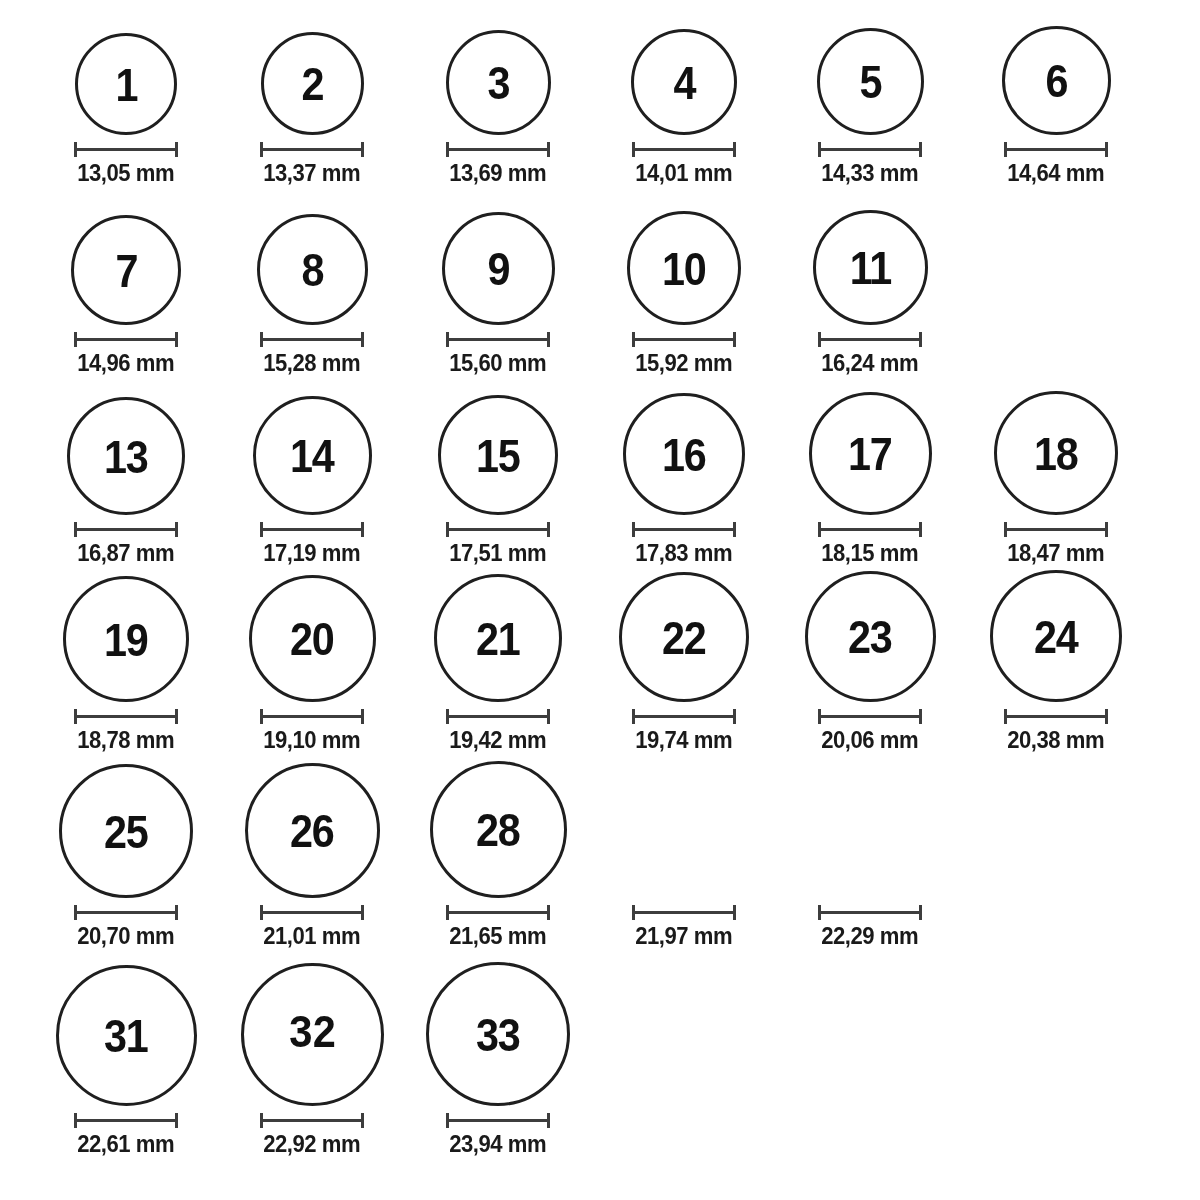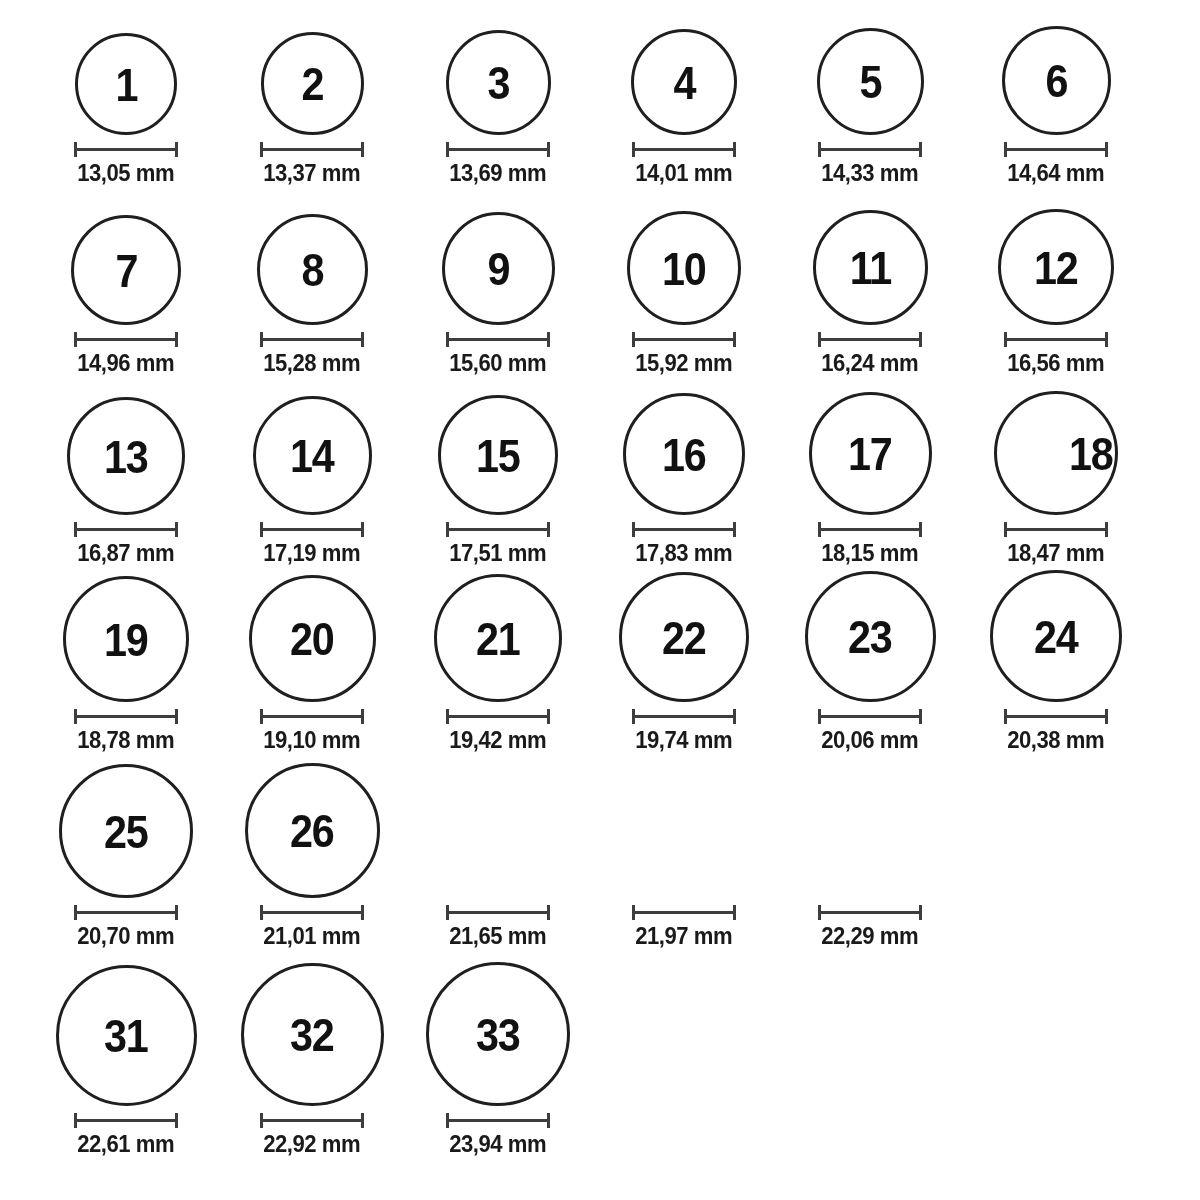--- a/index.html
+++ b/index.html
@@ -204,31 +204,20 @@
         <div class="circle" style="width: 115px; height: 115px; border-color: rgb(31, 31, 31);">
           <span class="num" style="color: rgb(17, 17, 17);">11</span>
         </div>
         <div class="ruler" style="width: 104px;">
           <span class="ruler-line" style="background: rgb(61, 61, 61);"></span>
           <span class="tick tick-l" style="background: rgb(61, 61, 61);"></span>
           <span class="tick tick-r" style="background: rgb(61, 61, 61);"></span>
         </div>
         <div class="label" style="color: rgb(26, 26, 26);">16,24 mm</div>
       </div>
-      <div class="cell">
-        <div class="circle" style="width: 116px; height: 116px; border-color: rgb(31, 31, 31);">
-          <span class="num" style="color: rgb(17, 17, 17);">12</span>
-        </div>
-        <div class="ruler" style="width: 104px;">
-          <span class="ruler-line" style="background: rgb(61, 61, 61);"></span>
-          <span class="tick tick-l" style="background: rgb(61, 61, 61);"></span>
-          <span class="tick tick-r" style="background: rgb(61, 61, 61);"></span>
-        </div>
-        <div class="label" style="color: rgb(26, 26, 26);">16,56 mm</div>
-      </div>
     </div>
     <div class="row" style="height: 190px; padding-bottom: 5px;">
       <div class="cell">
         <div class="circle" style="width: 118px; height: 118px; border-color: rgb(31, 31, 31);">
           <span class="num" style="color: rgb(17, 17, 17);">13</span>
         </div>
         <div class="ruler" style="width: 104px;">
           <span class="ruler-line" style="background: rgb(61, 61, 61);"></span>
           <span class="tick tick-l" style="background: rgb(61, 61, 61);"></span>
           <span class="tick tick-r" style="background: rgb(61, 61, 61);"></span>
@@ -273,21 +262,21 @@
           <span class="num" style="color: rgb(17, 17, 17);">17</span>
         </div>
         <div class="ruler" style="width: 104px;">
           <span class="ruler-line" style="background: rgb(61, 61, 61);"></span>
           <span class="tick tick-l" style="background: rgb(61, 61, 61);"></span>
           <span class="tick tick-r" style="background: rgb(61, 61, 61);"></span>
         </div>
         <div class="label" style="color: rgb(26, 26, 26);">18,15 mm</div>
       </div>
       <div class="cell">
-        <div class="circle" style="width: 124px; height: 124px; border-color: rgb(31, 31, 31); justify-content: flex-end;">
+        <div class="circle" style="width: 124px; height: 124px; border-color: rgb(31, 31, 31);">
           <span class="num" style="color: rgb(17, 17, 17);">18</span>
         </div>
         <div class="ruler" style="width: 104px;">
           <span class="ruler-line" style="background: rgb(61, 61, 61);"></span>
           <span class="tick tick-l" style="background: rgb(61, 61, 61);"></span>
           <span class="tick tick-r" style="background: rgb(61, 61, 61);"></span>
         </div>
         <div class="label" style="color: rgb(26, 26, 26);">18,47 mm</div>
       </div>
     </div>
@@ -376,20 +365,23 @@
           <span class="num" style="color: rgb(17, 17, 17);">26</span>
         </div>
         <div class="ruler" style="width: 104px;">
           <span class="ruler-line" style="background: rgb(61, 61, 61);"></span>
           <span class="tick tick-l" style="background: rgb(61, 61, 61);"></span>
           <span class="tick tick-r" style="background: rgb(61, 61, 61);"></span>
         </div>
         <div class="label" style="color: rgb(26, 26, 26);">21,01 mm</div>
       </div>
       <div class="cell">
+        <div class="circle" style="width: 137px; height: 137px; border-color: rgb(31, 31, 31);">
+          <span class="num" style="color: rgb(17, 17, 17);">28</span>
+        </div>
         <div class="ruler" style="width: 104px;">
           <span class="ruler-line" style="background: rgb(61, 61, 61);"></span>
           <span class="tick tick-l" style="background: rgb(61, 61, 61);"></span>
           <span class="tick tick-r" style="background: rgb(61, 61, 61);"></span>
         </div>
         <div class="label" style="color: rgb(26, 26, 26);">21,65 mm</div>
       </div>
       <div class="cell">
         <div class="ruler" style="width: 104px;">
           <span class="ruler-line" style="background: rgb(61, 61, 61);"></span>
@@ -413,21 +405,21 @@
           <span class="num" style="color: rgb(17, 17, 17);">31</span>
         </div>
         <div class="ruler" style="width: 104px;">
           <span class="ruler-line" style="background: rgb(61, 61, 61);"></span>
           <span class="tick tick-l" style="background: rgb(61, 61, 61);"></span>
           <span class="tick tick-r" style="background: rgb(61, 61, 61);"></span>
         </div>
         <div class="label" style="color: rgb(26, 26, 26);">22,61 mm</div>
       </div>
       <div class="cell">
-        <div class="circle" style="width: 143px; height: 143px; border-color: rgb(31, 31, 31);">
+        <div class="circle" style="width: 143px; height: 143px; border-color: rgb(31, 31, 31); font-family: Liberation Mono, monospace;">
           <span class="num" style="color: rgb(17, 17, 17);">32</span>
         </div>
         <div class="ruler" style="width: 104px;">
           <span class="ruler-line" style="background: rgb(61, 61, 61);"></span>
           <span class="tick tick-l" style="background: rgb(61, 61, 61);"></span>
           <span class="tick tick-r" style="background: rgb(61, 61, 61);"></span>
         </div>
         <div class="label" style="color: rgb(26, 26, 26);">22,92 mm</div>
       </div>
       <div class="cell">

